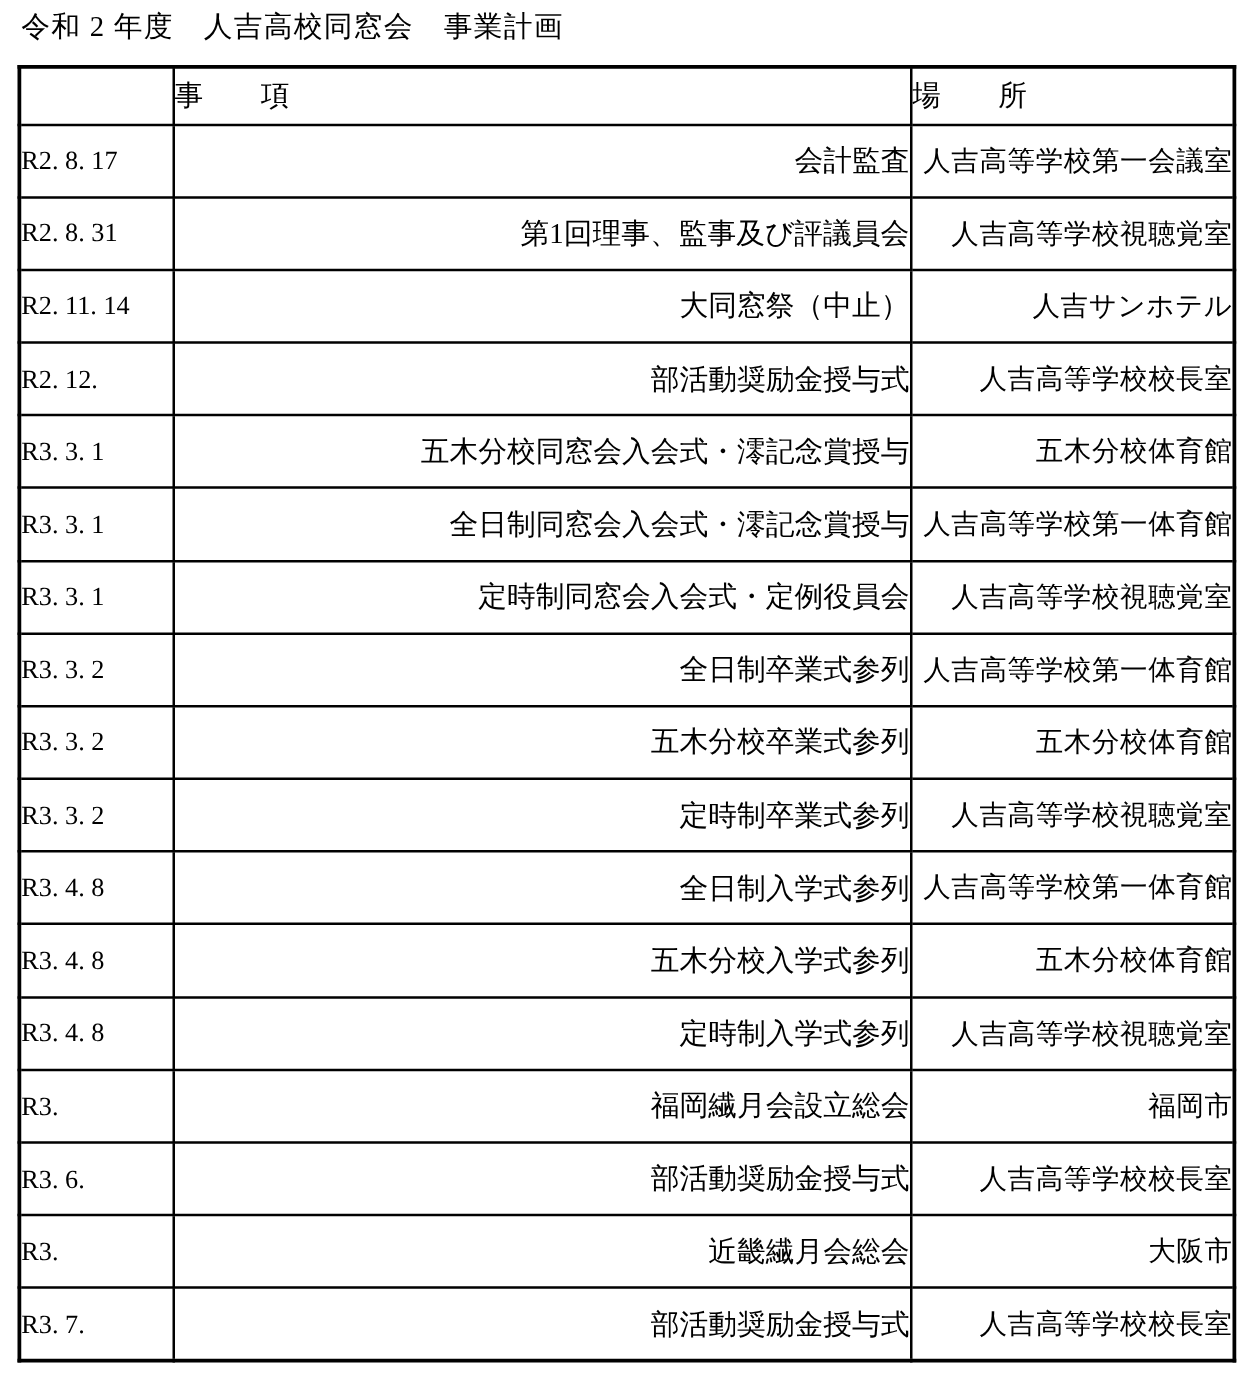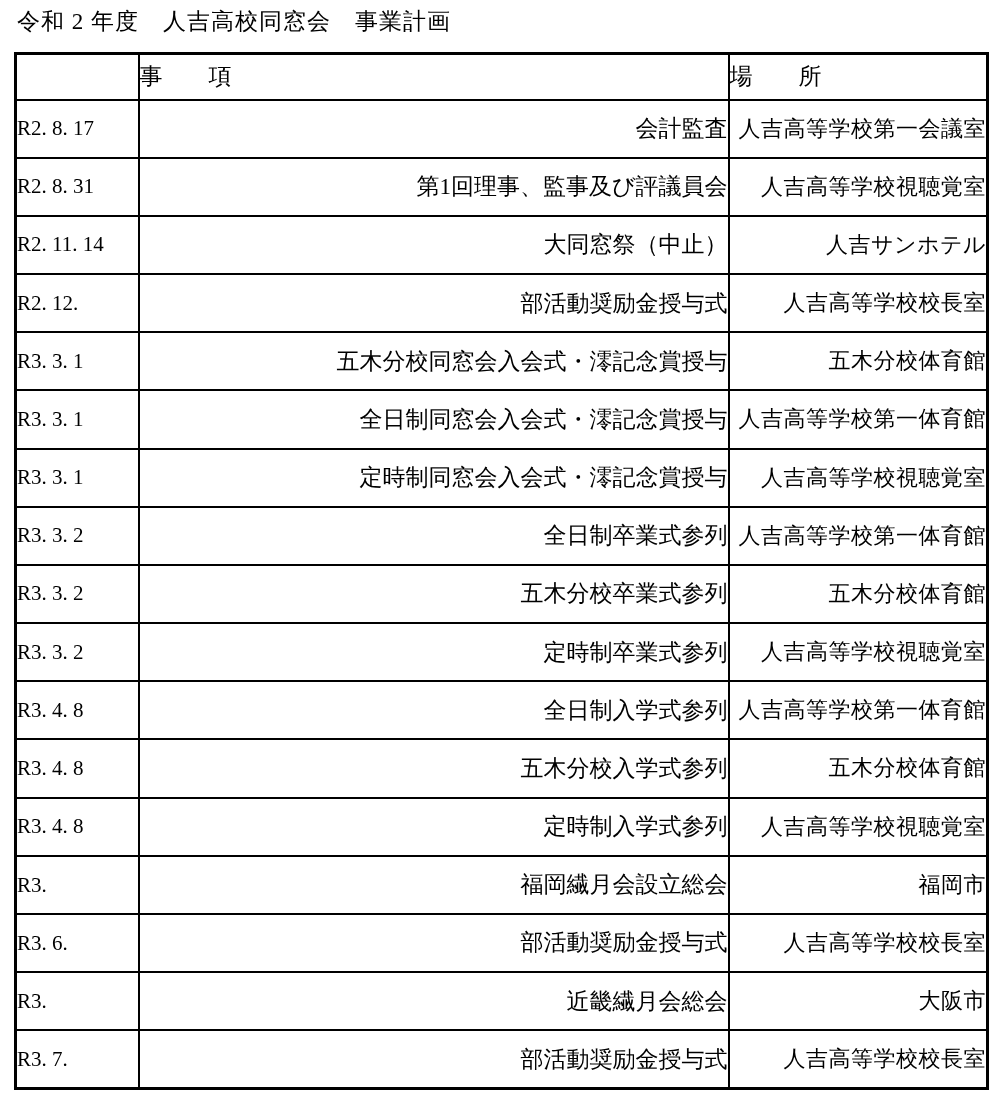--- a/index.html
+++ b/index.html
@@ -114,21 +114,21 @@
     <td class="item-cell">五木分校同窓会入会式・澪記念賞授与</td>
     <td class="place-cell">五木分校体育館</td>
   </tr>
       <tr class="data-row">
     <td class="date-cell">R3. 3. 1</td>
     <td class="item-cell">全日制同窓会入会式・澪記念賞授与</td>
     <td class="place-cell">人吉高等学校第一体育館</td>
   </tr>
       <tr class="data-row">
     <td class="date-cell">R3. 3. 1</td>
-    <td class="item-cell">定時制同窓会入会式・澪記念賞授与</td>
+    <td class="item-cell">定時制同窓会入会式・定例役員会</td>
     <td class="place-cell">人吉高等学校視聴覚室</td>
   </tr>
       <tr class="data-row">
     <td class="date-cell">R3. 3. 2</td>
     <td class="item-cell">全日制卒業式参列</td>
     <td class="place-cell">人吉高等学校第一体育館</td>
   </tr>
       <tr class="data-row">
     <td class="date-cell">R3. 3. 2</td>
     <td class="item-cell">五木分校卒業式参列</td>

